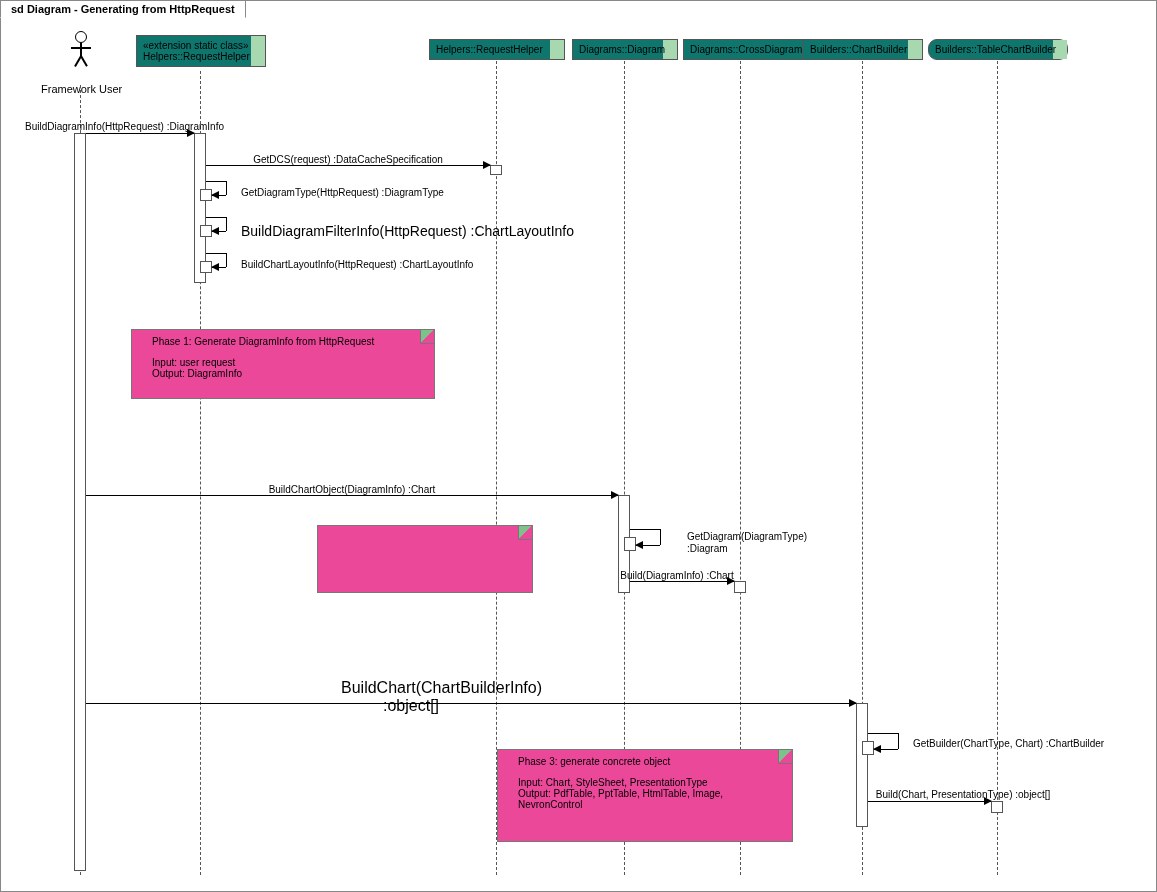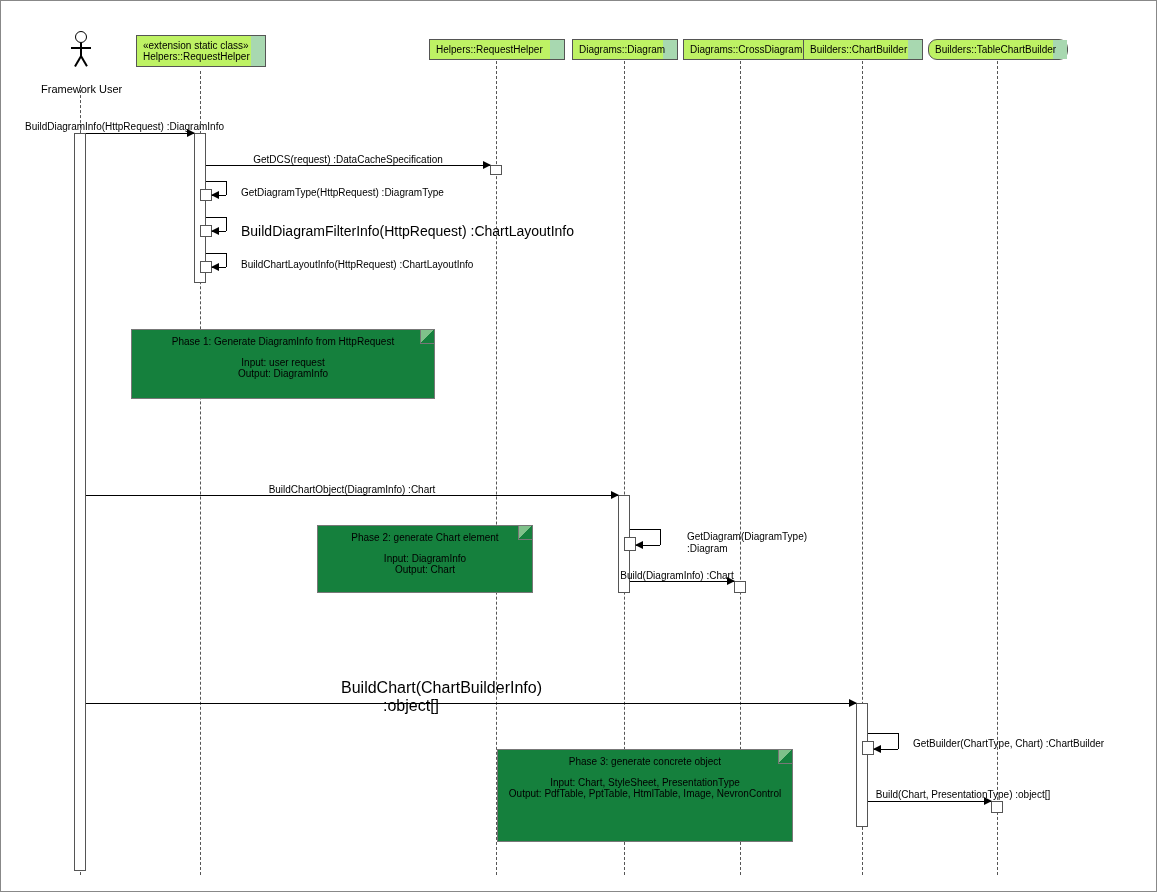--- a/index.html
+++ b/index.html
@@ -10,46 +10,49 @@
 
   .actor { position: absolute; text-align: center; }
   .actor-fig { width: 20px; height: 40px; margin: 0 auto; position: relative; }
   .actor-fig .head { width: 12px; height: 12px; border: 1.5px solid #000; border-radius: 50%; position: absolute; left: 4px; top: 0; }
   .actor-fig .body { width: 1.5px; height: 14px; background: #000; position: absolute; left: 9px; top: 12px; }
   .actor-fig .arms { width: 20px; height: 1.5px; background: #000; position: absolute; left: 0; top: 16px; }
   .actor-fig .leg1 { width: 1.5px; height: 12px; background: #000; position: absolute; left: 9px; top: 25px; transform-origin: top; transform: rotate(30deg); }
   .actor-fig .leg2 { width: 1.5px; height: 12px; background: #000; position: absolute; left: 9px; top: 25px; transform-origin: top; transform: rotate(-30deg); }
   .actor-label { margin-top: 12px; white-space: nowrap; }
 
-  .participant { position: absolute; border: 1px solid #555; background: #bef264; font-size: 10px; padding: 4px 6px; text-align: left; min-height: 16px; }
+  .participant { position: absolute; border: 1px solid #555; background: #0f766e; font-size: 10px; padding: 4px 6px; text-align: left; min-height: 16px; }
   .participant .corner { position: absolute; right: 0; top: 0; width: 14px; height: 100%; background: #a8d8b0; }
   .participant .ptext { position: relative; z-index: 2; padding-right: 10px; }
 
   .lifeline { position: absolute; border-left: 1.5px dashed #555; }
 
   .activation { position: absolute; width: 12px; background: #fff; border: 1px solid #555; }
 
   .msg { position: absolute; border-top: 1px solid #000; }
   .msg .label { position: absolute; bottom: 1px; left: 0; right: 0; text-align: center; white-space: nowrap; font-size: 10px; }
   .arrow-r { position: absolute; right: -1px; top: -5px; width: 0; height: 0; border-top: 4px solid transparent; border-bottom: 4px solid transparent; border-left: 8px solid #000; }
   .arrow-l { position: absolute; left: -1px; top: -5px; width: 0; height: 0; border-top: 4px solid transparent; border-bottom: 4px solid transparent; border-right: 8px solid #000; }
 
   .selfloop-h { position: absolute; border-top: 1px solid #000; }
   .selfloop-v { position: absolute; border-left: 1px solid #000; }
 
-  .note { position: absolute; background: #15803d; border: 1px solid #777; padding: 6px 8px; font-size: 10px; text-align: center; }
+  .note { position: absolute; background: #ec4899; border: 1px solid #777; padding: 6px 20px; font-size: 10px; }
   .note .fold { position: absolute; right: 0; top: 0; width: 14px; height: 14px; background: linear-gradient(135deg, #7fc18a 0%, #7fc18a 49%, transparent 50%); border-left: 1px solid #777; border-bottom: 1px solid #777; }
   .note .nt { position: relative; z-index: 2; }
   .note .title { font-weight: normal; margin-bottom: 10px; }
 
 </style>
 </head>
 <body>
 
 <div class="frame">
+  <div class="frame-tab">
+    <b>sd </b><span>Diagram - Generating from HttpRequest</span>
+  </div>
 
   <div class="actor" style="left:40px; top:30px; width:80px;">
     <div class="actor-fig">
       <div class="head"></div>
         <div class="body"></div>
         <div class="arms"></div>
         <div class="leg1"></div>
         <div class="leg2"></div>
     </div>
     <div class="actor-label">Framework User</div>
@@ -161,25 +164,20 @@
   <div style="position:absolute; left:686px; top:530px; font-size:10px;">GetDiagram(DiagramType)</div>
   <div style="position:absolute; left:686px; top:542px; font-size:10px;">:Diagram</div>
 
   <div class="msg" style="left:629px; top:580px; width:104px;">
     <div class="label" style="left:-10px;">Build(DiagramInfo) :Chart</div>
     <div class="arrow-r"></div>
   </div>
 
   <div class="note" style="left:316px; top:524px; width:216px; height:68px;">
     <div class="fold"></div>
-    <div class="nt">
-      <div class="title">Phase 2: generate Chart element</div>
-      <div>Input: DiagramInfo</div>
-      <div>Output: Chart</div>
-    </div>
   </div>
 
   <div class="msg" style="left:85px; top:702px; width:770px;">
     <div class="arrow-r"></div>
   </div>
   <div style="position:absolute; left:340px; top:678px; font-size:16px; text-align:center; width:140px;">
     <div>BuildChart(ChartBuilderInfo)</div>
     <div>:object[]</div>
   </div>
 

